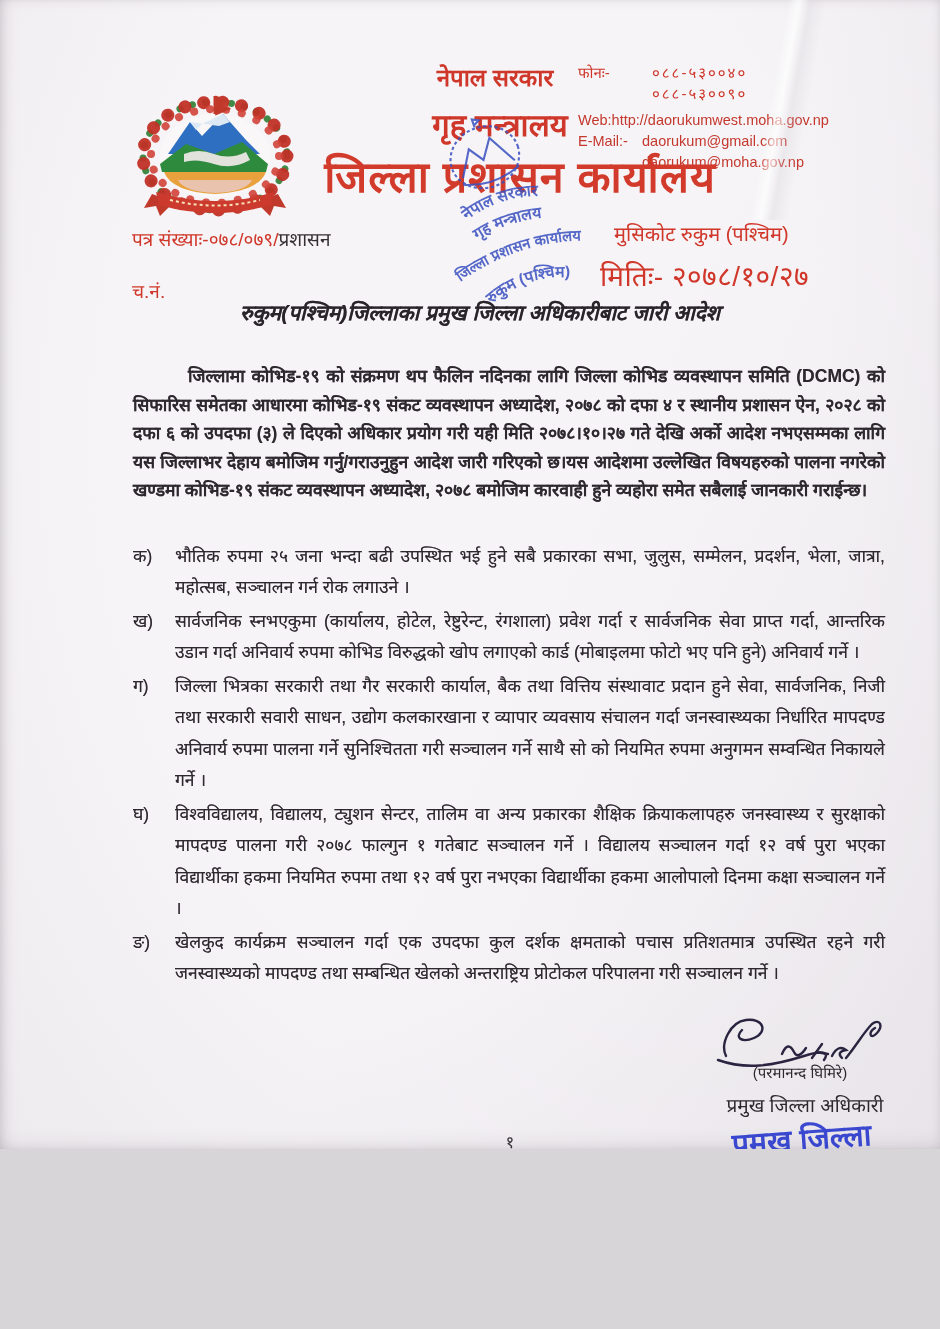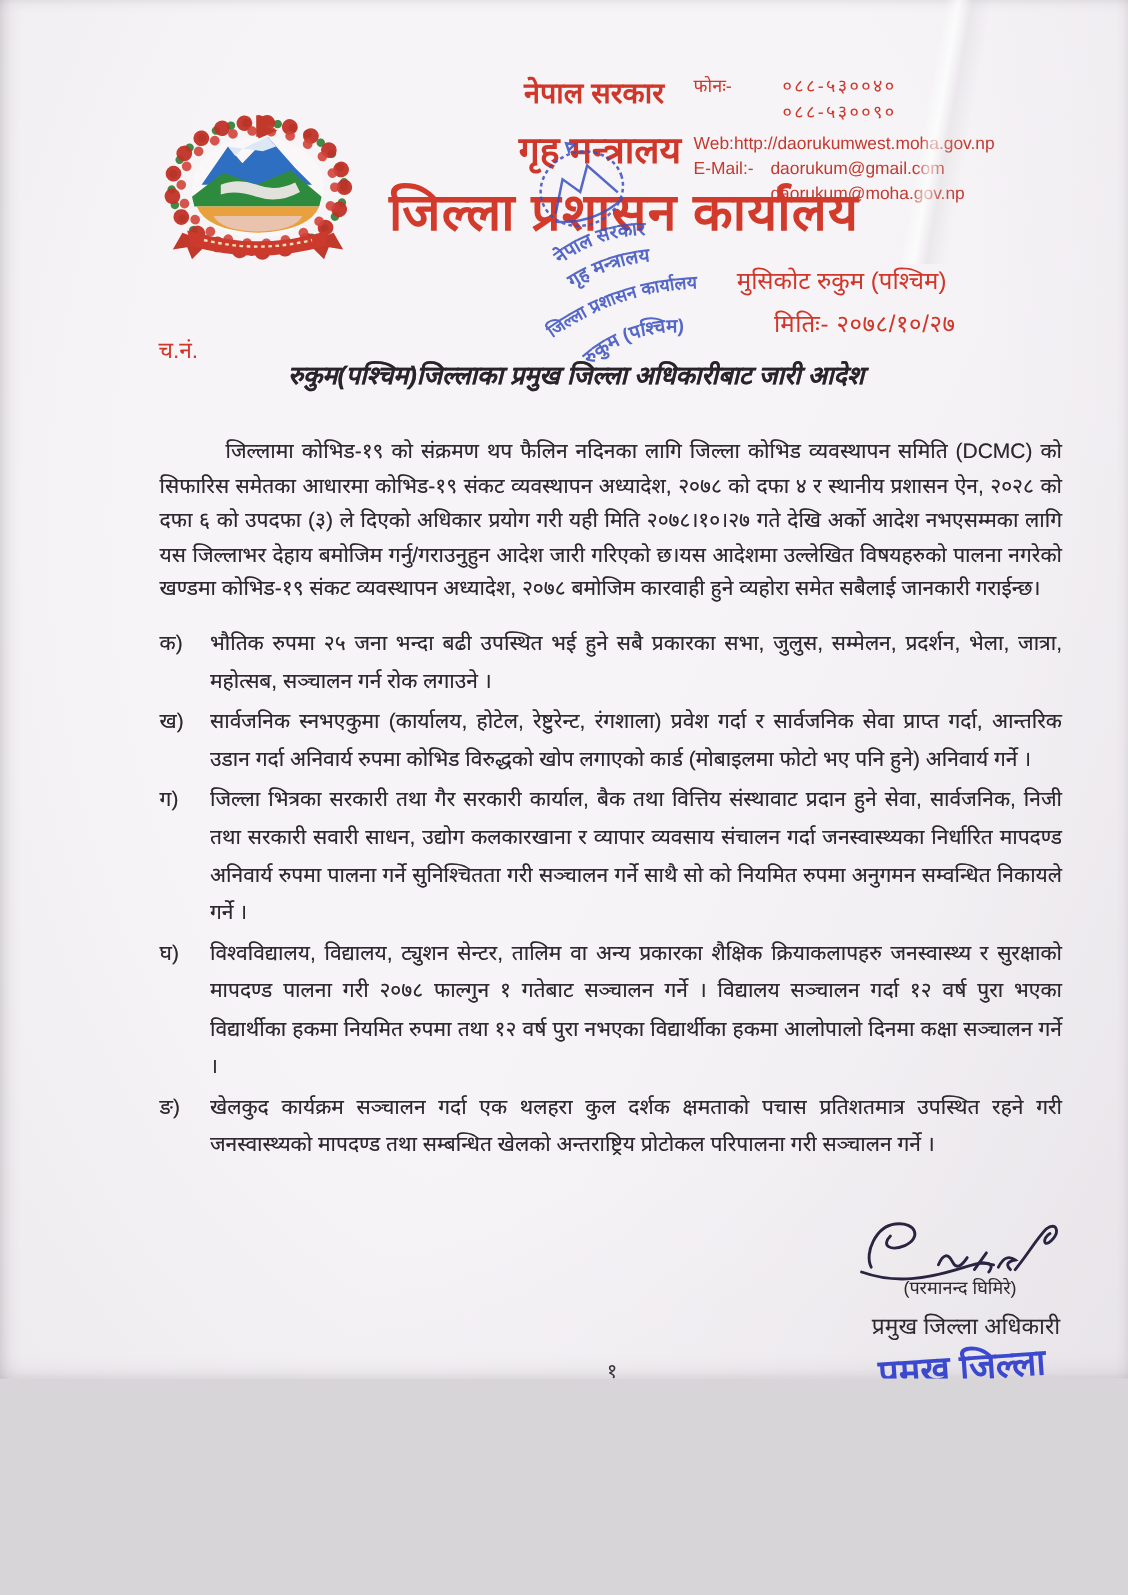--- a/index.html
+++ b/index.html
@@ -49,32 +49,32 @@
   .stamp-wrap { top: 110px; left: 388px; width: 230px; height: 200px;
                 transform: rotate(-19deg); opacity: 0.85; z-index: 4; }
   .stamp-wrap svg { width: 100%; height: 100%;
                 font-family: "Liberation Sans", "DejaVu Sans", sans-serif; }
 
   
   .meta-left-1 { top: 226px; left: 132px; font-size: 19px; color: #d03629; }
   .meta-left-1 .black { color: #352f33; }
   .meta-left-2 { top: 262px; left: 132px; font-size: 19px; color: #d03629; margin-top: 16px; }
   .meta-right-1{ top: 220px; left: 614px; font-size: 20px; color: #d03629; }
-  .meta-right-2{ top: 256px; left: 645px; font-size: 20px; color: #d03629; letter-spacing: 0.5px; }
+  .meta-right-2{ top: 256px; left: 600px; font-size: 28px; color: #d03629; letter-spacing: 0.5px; }
 
   
   .title { top: 298px; left: 150px; width: 660px; text-align: center;
            font-size: 21px; font-weight: bold; color: #29242a;
            text-shadow: 0 0 0.5px rgba(40,35,40,0.55); font-style: italic; }
 
   .letter-body { top: 362px; left: 133px; width: 752px;
                  font-size: 17.5px; color: #2d282e;
                  text-shadow: 0 0 0.4px rgba(45,40,46,0.5); }
   .para { line-height: 28.5px; text-align: justify; text-indent: 55px;
-          margin-bottom: 16px; }
+          margin-bottom: 36px; font-weight: bold; }
   .order-item { display: flex; line-height: 31.5px; margin-bottom: 2px; }
   .order-item .ilabel { width: 30px; flex-shrink: 0; margin-right: 12px; }
   .order-item .itext  { flex: 1; text-align: justify; }
 
   
   .sig-scrawl  { top: 1008px; left: 712px; width: 175px; height: 70px; }
   .sig-name    { top: 1062px; left: 700px; width: 200px; text-align: center;
                  font-size: 15px; color: #2d282e; }
   .sig-post    { top: 1092px; left: 705px; width: 200px; text-align: center;
                  font-size: 19px; color: #2d282e; }
@@ -162,20 +162,23 @@
           <path id="arc4" d="M 52 180 Q 100 156 148 180"></path>
         </defs>
         <text font-size="15"><textPath href="#arc1" startOffset="50%" text-anchor="middle">नेपाल सरकार</textPath></text>
         <text font-size="15"><textPath href="#arc2" startOffset="50%" text-anchor="middle">गृह मन्त्रालय</textPath></text>
         <text font-size="14"><textPath href="#arc3" startOffset="50%" text-anchor="middle">जिल्ला प्रशासन कार्यालय</textPath></text>
         <text font-size="15"><textPath href="#arc4" startOffset="50%" text-anchor="middle">रुकुम (पश्चिम)</textPath></text>
       </g>
     </svg>
   </div>
 
+  <div class="abs meta-left-1">
+    <span>पत्र संख्याः-</span><span>०७८/०७९/</span><span class="black">प्रशासन</span>
+  </div>
   <div class="abs meta-left-2">च.नं.</div>
   <div class="abs meta-right-1">मुसिकोट रुकुम (पश्चिम)</div>
   <div class="abs meta-right-2">
     <span>मितिः-</span>
     <span>२०७८/१०/२७</span>
   </div>
 
   <div class="abs title">रुकुम(पश्चिम)जिल्लाका प्रमुख जिल्ला अधिकारीबाट जारी आदेश</div>
 
   <div class="abs letter-body">
@@ -193,21 +196,21 @@
       <div class="order-item">
         <span class="ilabel">ग)</span>
         <span class="itext">जिल्ला भित्रका सरकारी तथा गैर सरकारी कार्याल, बैक तथा वित्तिय संस्थावाट प्रदान हुने सेवा, सार्वजनिक, निजी तथा सरकारी सवारी साधन, उद्योग कलकारखाना र व्यापार व्यवसाय संचालन गर्दा जनस्वास्थ्यका निर्धारित मापदण्ड अनिवार्य रुपमा पालना गर्ने सुनिश्चितता गरी सञ्चालन गर्ने साथै सो को नियमित रुपमा अनुगमन सम्वन्धित निकायले गर्ने ।</span>
       </div>
       <div class="order-item">
         <span class="ilabel">घ)</span>
         <span class="itext">विश्वविद्यालय, विद्यालय, ट्युशन सेन्टर, तालिम वा अन्य प्रकारका शैक्षिक क्रियाकलापहरु जनस्वास्थ्य र सुरक्षाको मापदण्ड पालना गरी २०७८ फाल्गुन १ गतेबाट सञ्चालन गर्ने । विद्यालय सञ्चालन गर्दा १२ वर्ष पुरा भएका विद्यार्थीका हकमा नियमित रुपमा तथा १२ वर्ष पुरा नभएका विद्यार्थीका हकमा आलोपालो दिनमा कक्षा सञ्चालन गर्ने ।</span>
       </div>
       <div class="order-item">
         <span class="ilabel">ङ)</span>
-        <span class="itext">खेलकुद कार्यक्रम सञ्चालन गर्दा एक थलहरा कुल दर्शक क्षमताको पचास प्रतिशतमात्र उपस्थित रहने गरी जनस्वास्थ्यको मापदण्ड तथा सम्बन्धित खेलको अन्तराष्ट्रिय प्रोटोकल परिपालना गरी सञ्चालन गर्ने ।</span>
+        <span class="itext">खेलकुद कार्यक्रम सञ्चालन गर्दा एक उपदफा कुल दर्शक क्षमताको पचास प्रतिशतमात्र उपस्थित रहने गरी जनस्वास्थ्यको मापदण्ड तथा सम्बन्धित खेलको अन्तराष्ट्रिय प्रोटोकल परिपालना गरी सञ्चालन गर्ने ।</span>
       </div>
     </div>
   </div>
 
   <div class="abs sig-scrawl">
     <svg viewBox="0 0 175 70" width="175" height="70">
       <g fill="none" stroke="#2a2440" stroke-width="2.4" stroke-linecap="round">
         <path d="M14 48 C 8 36, 18 14, 34 12 C 52 10, 56 24, 42 30 C 30 35, 22 30, 30 22"></path>
         <path d="M6 52 C 34 62, 60 58, 92 48 C 110 42, 118 44, 112 52"></path>
         <path d="M70 46 q6 -14 12 -2 q4 8 12 -4"></path>

